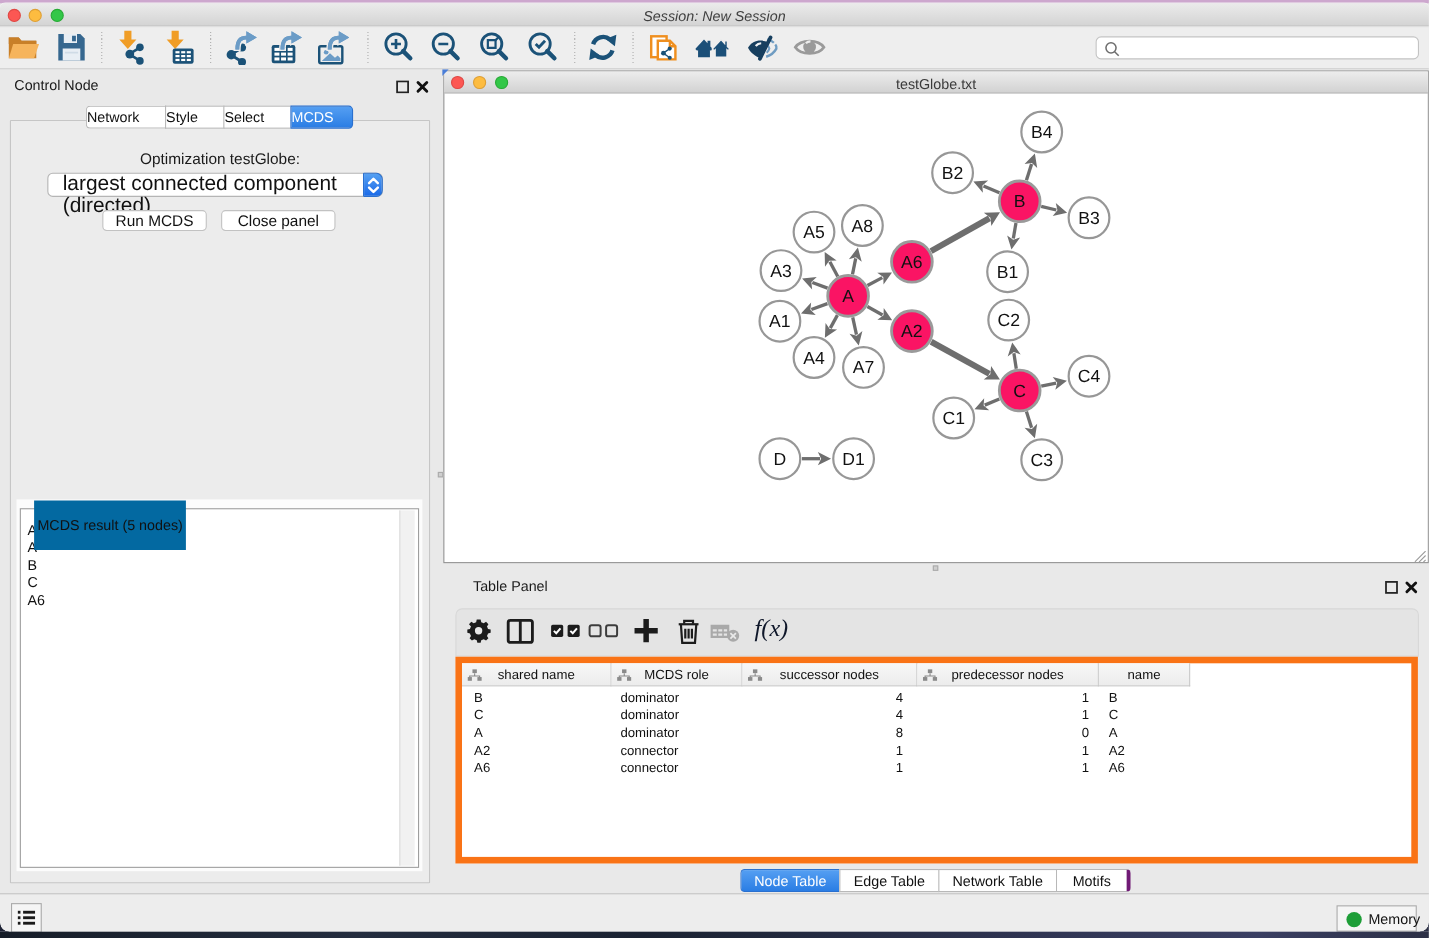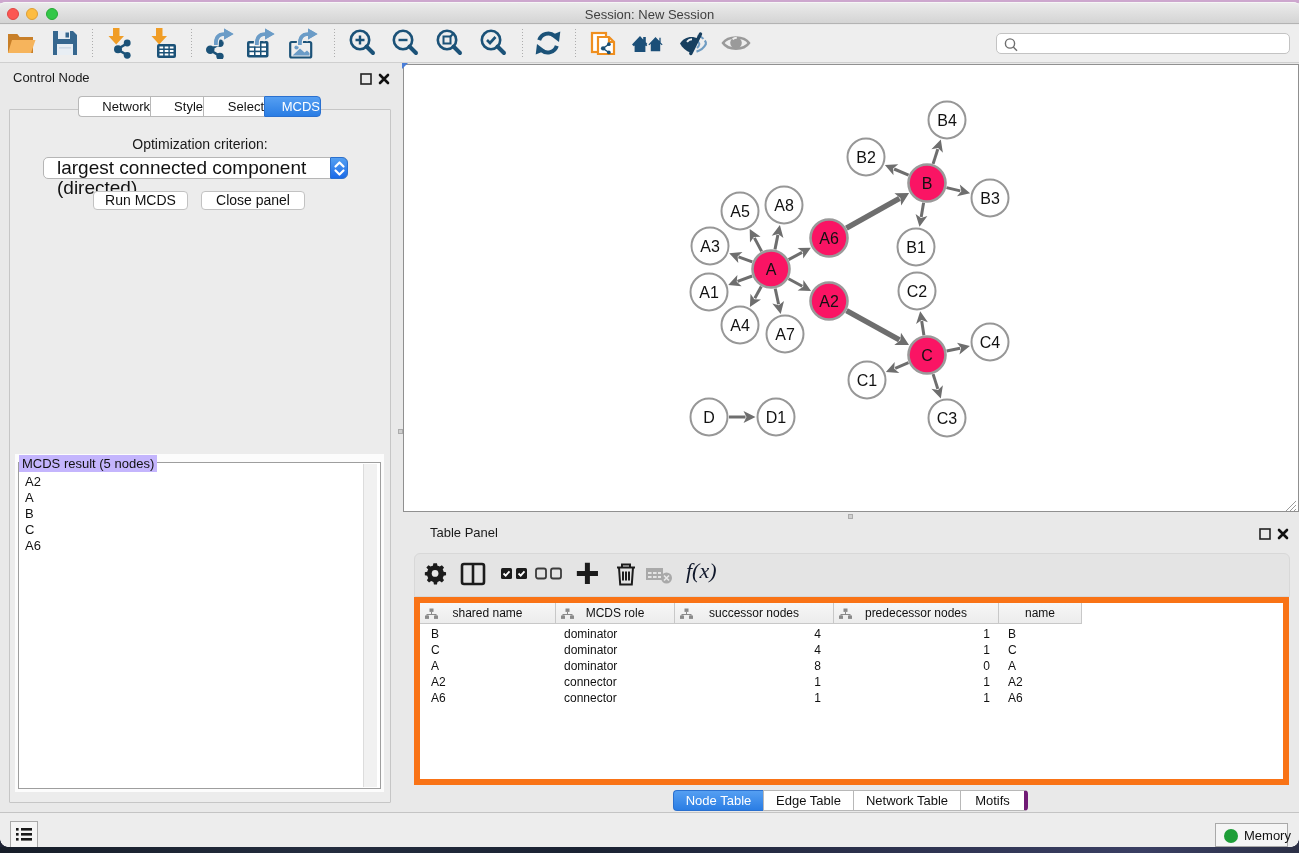--- a/index.html
+++ b/index.html
@@ -3,55 +3,55 @@
 <meta charset="utf-8">
 <style>
   * { margin:0; padding:0; box-sizing:border-box; }
   html,body { width:1299px; height:853px; overflow:hidden; }
   body { font-family:"Liberation Sans", sans-serif; background:#e9e9e9; position:relative; }
   .abs { position:absolute; }
   
   #deskTop { left:0; top:0; width:1299px; height:3px; background:#cda7ce; }
   #titlebar { left:0; top:2px; width:1299px; height:22px;
     background:linear-gradient(#ebebeb,#d4d4d4); border-bottom:1px solid #b3b3b3; border-radius:5px 5px 0 0;
-    border-top:1px solid #f6f6f6;}
+    border-top:1px solid #f6f6f6;font-style:italic;}
   #titlebar .title { position:absolute; left:0; right:0; top:4px; text-align:center;
     font-size:13px; color:#404040; }
   .tl { position:absolute; top:5px; width:12px; height:12px; border-radius:50%; }
   .tl.r { background:#fc5753; border:0.5px solid #df4744; }
   .tl.y { background:#fdbc40; border:0.5px solid #de9f34; }
   .tl.g { background:#33c748; border:0.5px solid #27aa35; }
   #toolbar { left:0; top:25px; width:1299px; height:38px; background:#eeeeee;
     border-bottom:1px solid #cfcfcf; }
   .sep { position:absolute; top:4px; height:30px; width:1px;
     background-image:repeating-linear-gradient(to bottom,#adadad 0 1px,transparent 1px 3px); }
   #searchbox { position:absolute; left:996px; top:8px; width:294px; height:21px;
     background:#fff; border:1px solid #c3c3c3; border-radius:5px; }
   
   #cp-title { left:13px; top:70px; font-size:13px; color:#1a1a1a; }
   #cp-box { left:9px; top:109px; width:382px; height:694px; background:#ececec;
     border:1px solid #c6c6c6; border-radius:1px; }
   .tabrow { position:absolute; top:96px; left:78px; height:21px; display:flex; }
   .tab { height:21px; line-height:20px; font-size:13px; color:#111; background:#fff;
-    border:1px solid #b8b8b8; border-right:none; text-align:right;}
+    border:1px solid #b8b8b8; border-right:none; text-align:left;}
   .tab:first-child { border-radius:4px 0 0 4px; }
   .tab.last { border-radius:0 4px 4px 0; border-right:1px solid #b8b8b8; }
   .tab.sel { background:linear-gradient(#559ff2,#2a7de4); color:#fff; border-color:#2a70cf; }
   #optlabel { left:0px; top:136px; width:400px; text-align:center; font-size:14px; color:#1a1a1a;}
   #dropdown { left:43px; top:157px; width:305px; height:22px; background:#fff;
     border:1px solid #b5b5b5; border-radius:5px; font-size:19px; color:#111;
     line-height:20px; padding-left:13px; }
   #dropdown .stepper { position:absolute; right:-1px; top:-1px; width:18px; height:22px;
     background:linear-gradient(#55a0f2,#1a6ae8); border-radius:1px 6px 6px 1px; border:1px solid #2a70cf; }
   .btn { position:absolute; height:19px; background:#fff; border:1px solid #c2c2c2;
     border-radius:4px; font-size:14px; color:#111; text-align:center; line-height:17px; }
   
   #mcdsfs { left:15px; top:454px; width:369px; height:338px; background:#fcfcfc; }
-  #mcdsfs .leg { position:absolute; left:4px; top:1px; font-size:13px; color:#111;
-    background:#c4b5fd; padding:1px 3px; z-index:3; }
+  #mcdsfs .leg { position:absolute; left:16px; top:1px; font-size:13px; color:#111;
+    background:#0369a1; padding:15px 3px; z-index:3; }
   #mcdslist { position:absolute; left:3px; top:8px; width:363px; height:327px; background:#fff;
     border:1px solid #9e9e9e; font-size:13px; color:#111; padding:11px 0 0 6px; line-height:16px; }
   #mcdslist .sb { position:absolute; right:3px; top:1px; bottom:1px; width:14px;
     background:#f1f1f1; border-left:1px solid #dcdcdc; }
   
   #netframe { left:403px; top:64px; width:896px; height:448px; background:#fff;
     border:1px solid #909090; }
   #net-titlebar { position:absolute; left:0; top:0; right:0; height:20px;
     background:linear-gradient(#ededed,#d2d2d2); border-bottom:1px solid #a8a8a8; }
   #net-titlebar .title { position:absolute; left:0; right:0; top:4px; text-align:center;
@@ -247,37 +247,43 @@
     <rect x="1" y="1" width="10" height="10" fill="none" stroke="#222" stroke-width="1.6"></rect>
     <path d="M20 2 L28 10 M28 2 L20 10" stroke="#111" stroke-width="2.6" stroke-linecap="round"></path>
   </svg>
 <div class="abs" id="cp-box"></div>
 <div class="tabrow">
   <div class="tab" style="width:72px">Network</div>
     <div class="tab" style="width:53px">Style</div>
     <div class="tab" style="width:61px">Select</div>
     <div class="tab sel last" style="width:57px">MCDS</div>
 </div>
-<div class="abs" id="optlabel">Optimization criterion:</div>
+<div class="abs" id="optlabel">Optimization testGlobe:</div>
 <div class="abs" id="dropdown">largest connected component (directed)
   <div class="stepper">
       <svg style="position:absolute;left:1px;top:2px" width="15" height="17" viewBox="0 0 15 17">
         <path d="M3.5 6.5 L7.5 2.5 L11.5 6.5" fill="none" stroke="#fff" stroke-width="2.2" stroke-linecap="round" stroke-linejoin="round"></path>
         <path d="M3.5 10.5 L7.5 14.5 L11.5 10.5" fill="none" stroke="#fff" stroke-width="2.2" stroke-linecap="round" stroke-linejoin="round"></path>
       </svg>
     </div>
 </div>
 <div class="btn" style="left:93px; top:191px; width:95px;">Run MCDS</div>
 <div class="btn" style="left:201px; top:191px; width:104px;">Close panel</div>
 <div class="abs" id="mcdsfs">
     <span class="leg">MCDS result (5 nodes)</span>
   <div id="mcdslist">A2<br>A<br>B<br>C<br>A6<div class="sb"></div></div>
 </div>
 
 <div class="abs" id="netframe">
+  <div id="net-titlebar">
+    <div class="tl r" style="left:6px; top:4px;"></div>
+    <div class="tl y" style="left:26px; top:4px;"></div>
+    <div class="tl g" style="left:46px; top:4px;"></div>
+    <div class="title">testGlobe.txt</div>
+  </div>
   <svg width="893" height="426" style="position:absolute; left:0; top:20px;" viewBox="0 0 893 426">
   <g stroke="#6e6e6e" fill="none">
   <line x1="348.2" y1="191.0" x2="333.6" y2="196.4" stroke-width="3"></line>
   <line x1="348.3" y1="176.9" x2="334.5" y2="171.8" stroke-width="3"></line>
   <line x1="357.3" y1="201.5" x2="350.8" y2="213.3" stroke-width="3"></line>
   <line x1="357.6" y1="166.4" x2="350.4" y2="152.9" stroke-width="3"></line>
   <line x1="371.2" y1="203.6" x2="374.6" y2="219.2" stroke-width="3"></line>
   <line x1="371.0" y1="164.4" x2="373.9" y2="149.9" stroke-width="3"></line>
   <line x1="384.6" y1="174.6" x2="398.1" y2="167.4" stroke-width="3"></line>
   <line x1="384.5" y1="193.7" x2="398.3" y2="201.3" stroke-width="3"></line>

